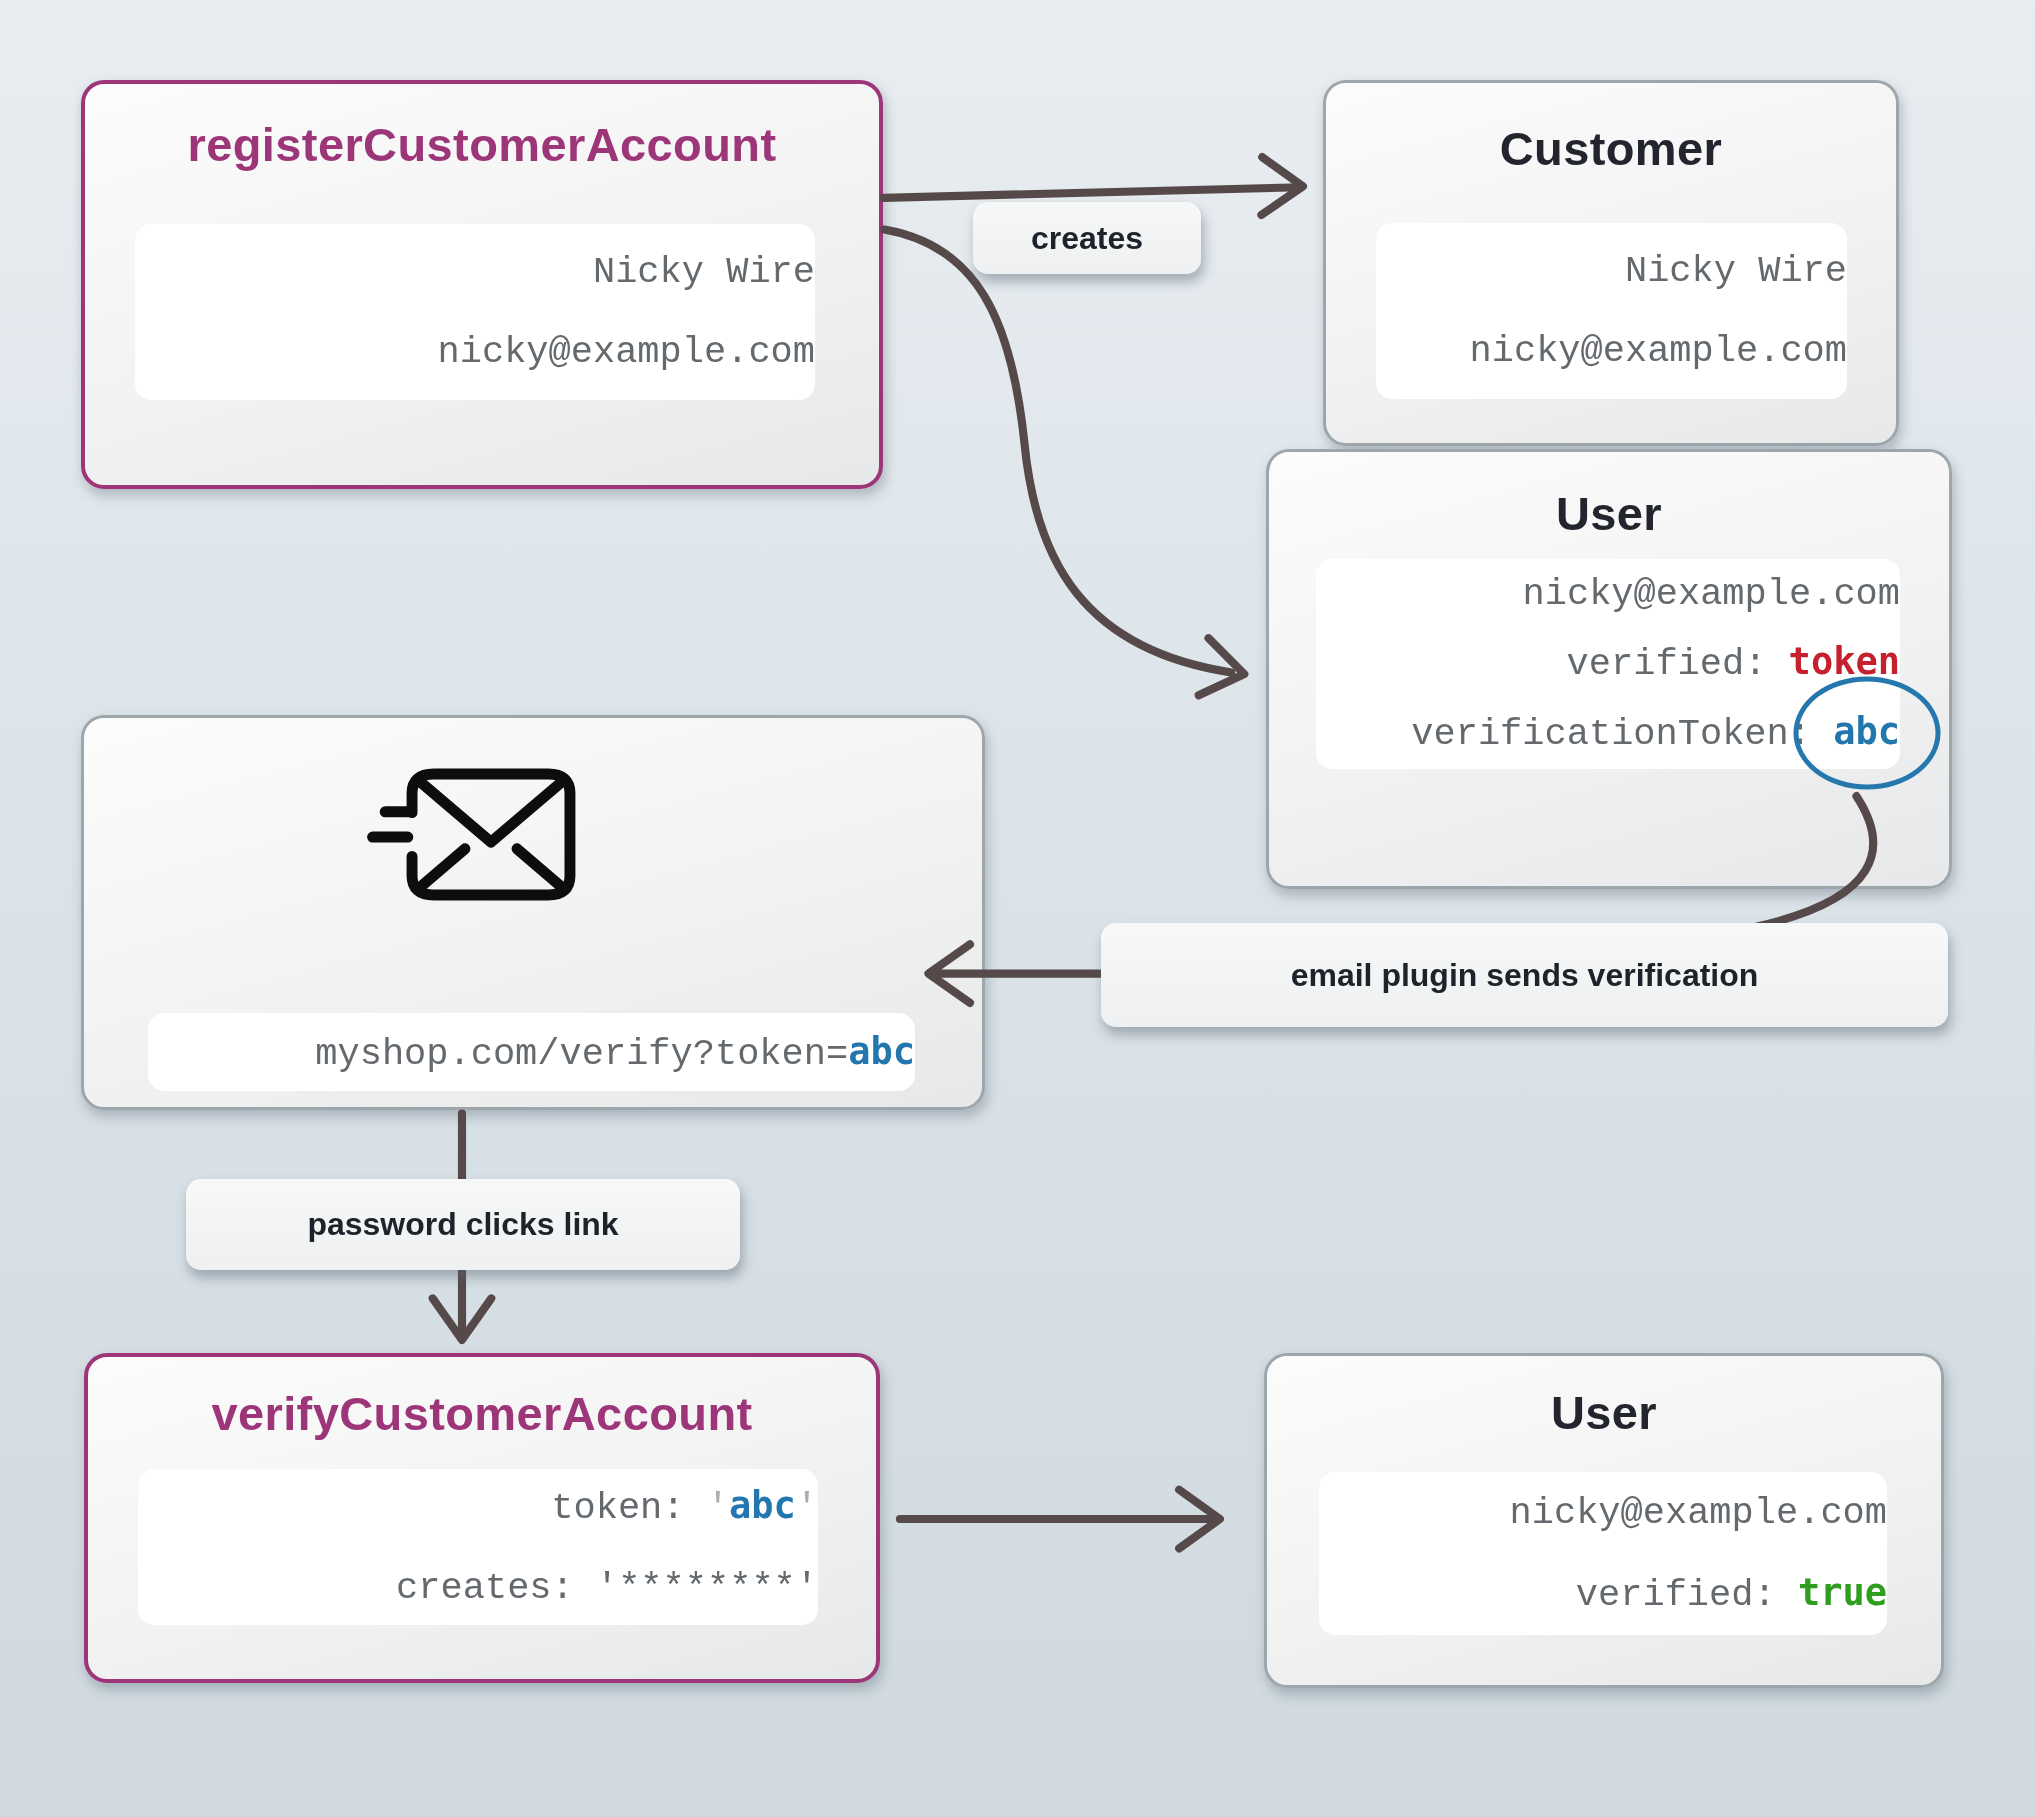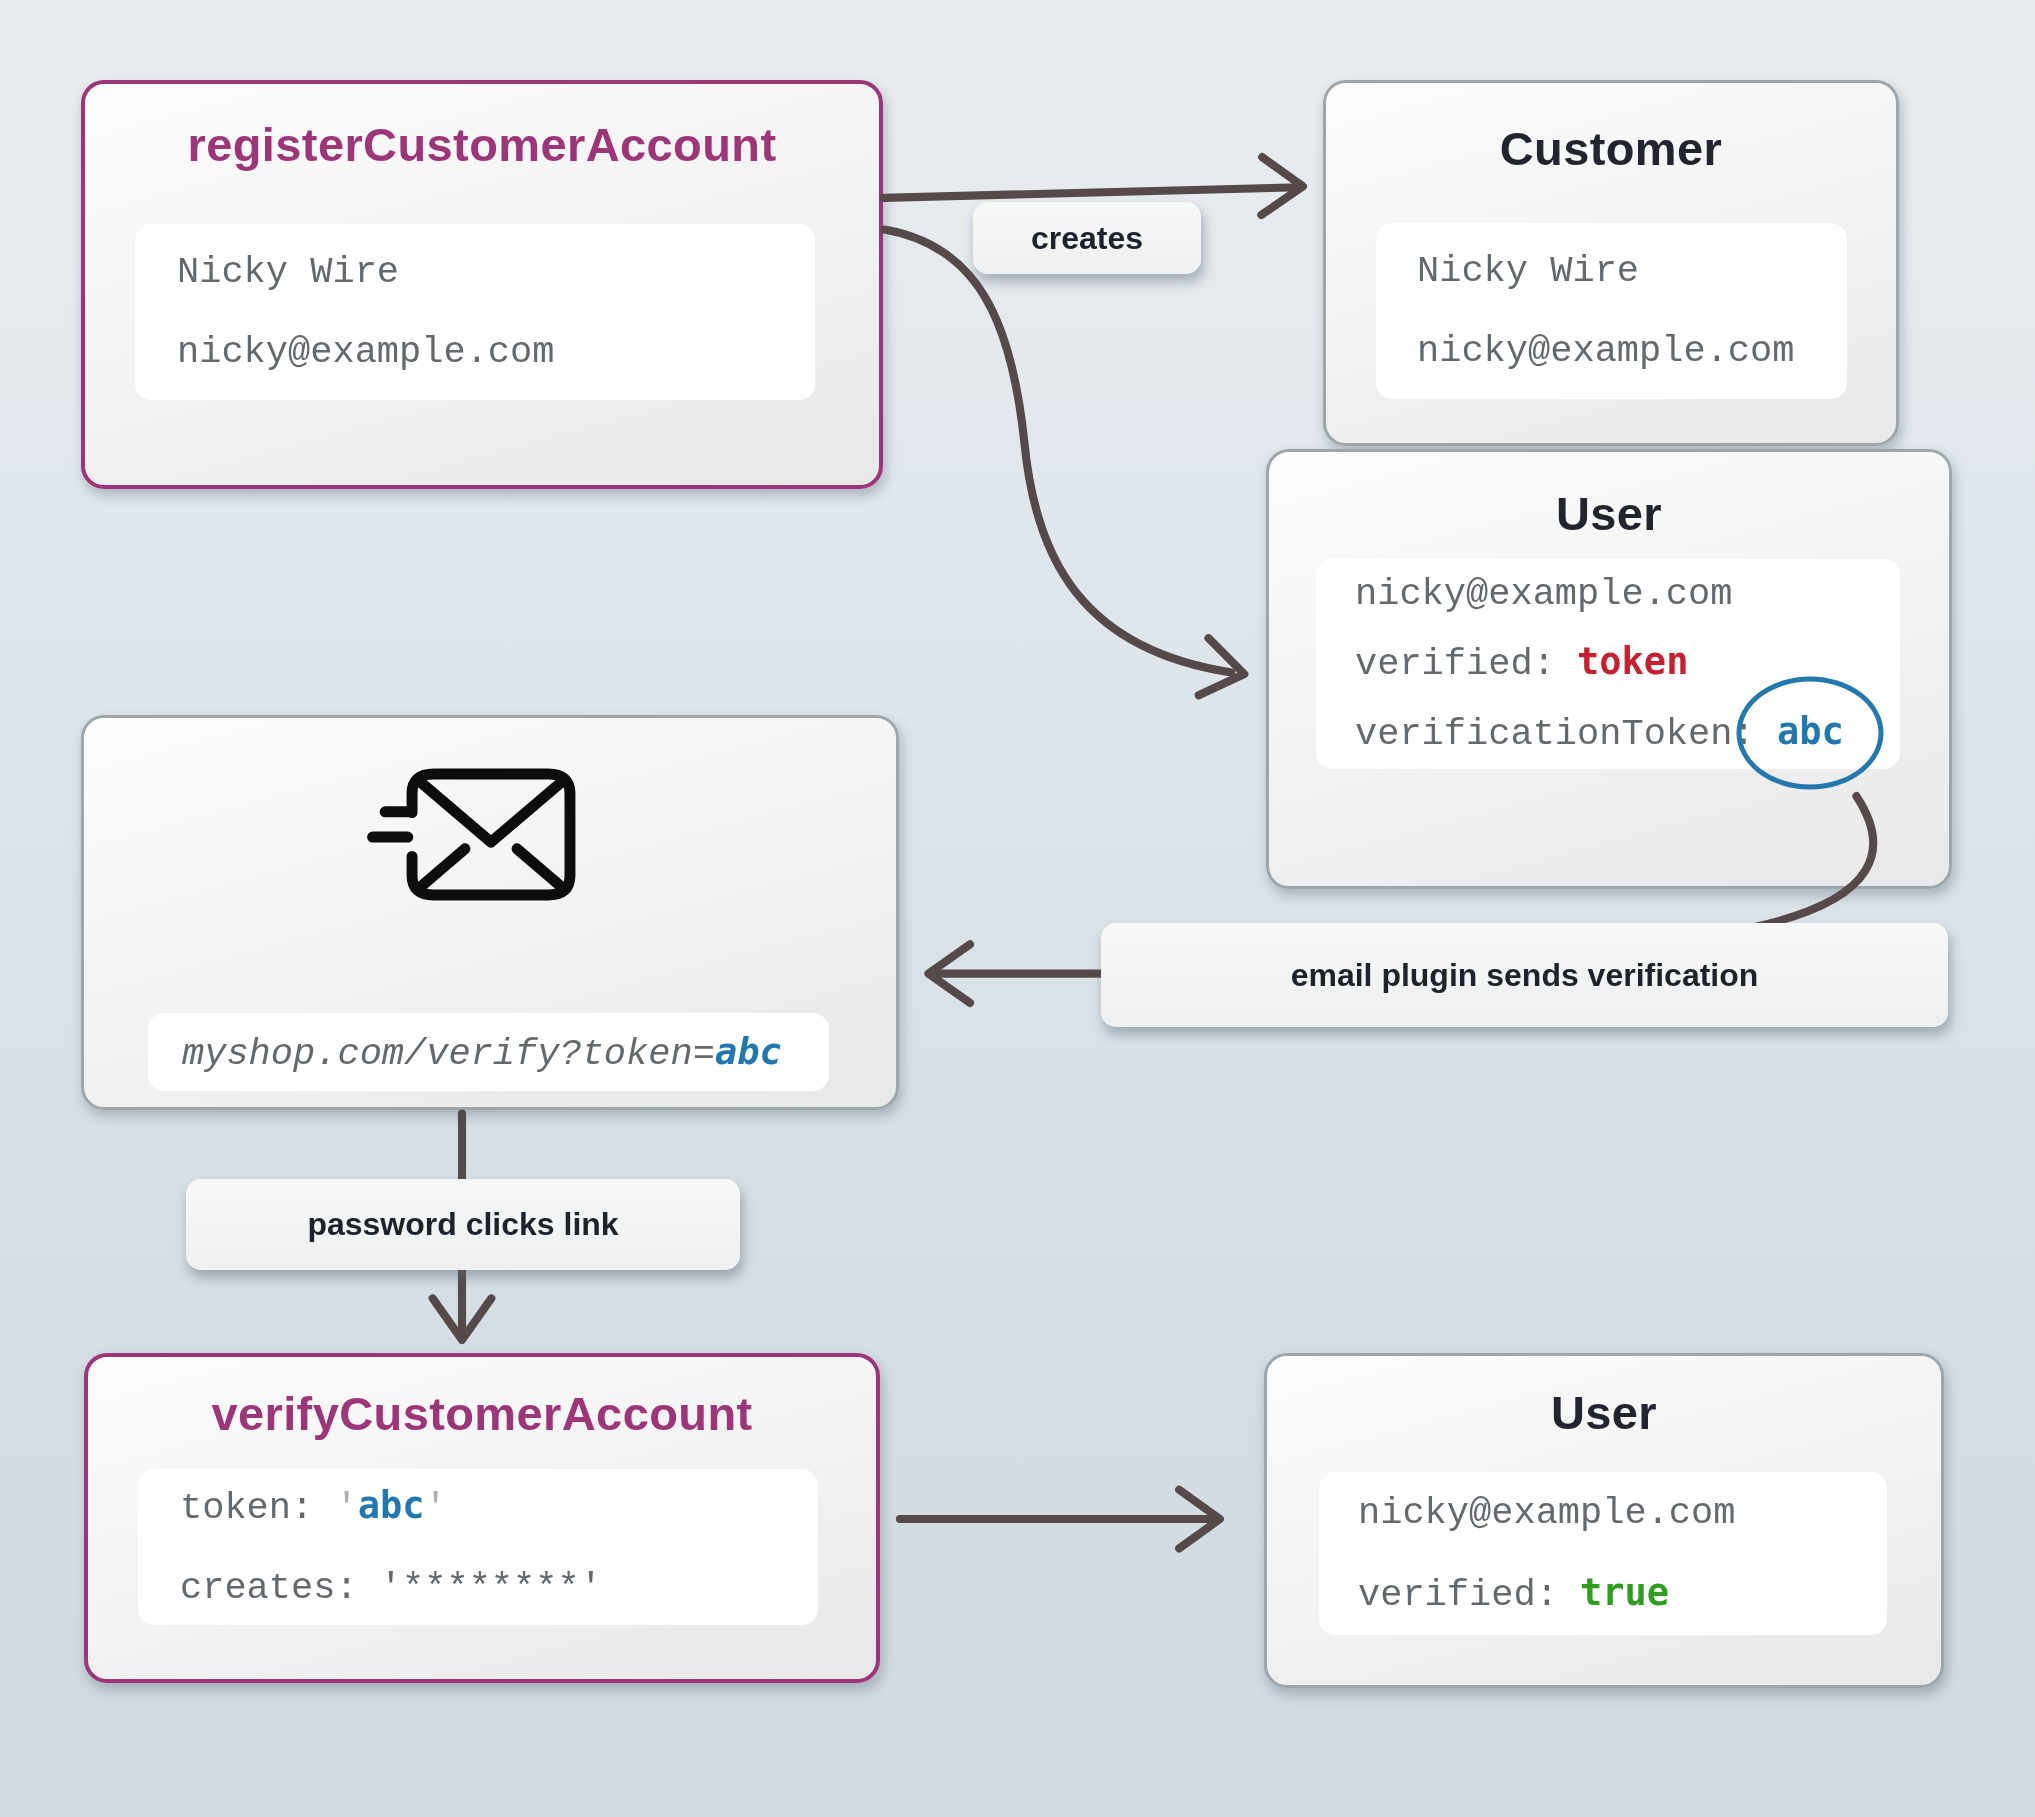--- a/index.html
+++ b/index.html
@@ -27,21 +27,21 @@
     font-weight:bold;font-size:47px;color:#22252e;
     letter-spacing:0.4px;
   }
   .box-title.purple-t{color:#9c3679;}
   .panel{
     position:absolute;
     background:#ffffff;border-radius:16.3px;
     display:flex;flex-direction:column;justify-content:center;
     box-sizing:border-box;
     font-family:"Liberation Mono","DejaVu Sans Mono",monospace;
-    font-size:37px;color:#64696e;
+    font-size:37px;color:#64696e;text-align:right;
   }
   .mono-line{white-space:pre;}
   .lh2 .mono-line{line-height:80px;}
   .lh3 .mono-line{line-height:68px;}
   .val{font-family:"DejaVu Sans Mono",monospace;font-weight:bold;}
   .val.red{color:#c6202e;}
   .val.green{color:#2f9e1f;}
   .val.blue{color:#2277ae;}
   .quote{color:#a9aeb3;}
   
@@ -119,21 +119,21 @@
 
   <div class="box gray" style="left:1266px;top:449px;width:686px;height:440px;">
     <div class="box-title" style="top:34px;">User</div>
     <div class="panel lh3" style="left:47px;right:49px;top:107px;height:210px;padding-left:39px;">
       <div class="mono-line">nicky@example.com</div>
       <div class="mono-line"><span>verified: </span><span class="val red">token</span></div>
       <div class="mono-line"><span>verificationToken: </span><span class="circled"><span class="val blue">abc</span><span class="ellipse"></span></span></div>
     </div>
   </div>
 
-  <div class="box gray" style="left:81px;top:715px;width:818px;height:395px;font-style:italic;">
+  <div class="box gray" style="left:81px;top:715px;width:904px;height:395px;">
     <svg class="mail-icon" style="left:281px;top:49px;" width="252" height="135" viewBox="0 0 300 160">
       <path d="M82,8 L218,8 Q244,8 244,31 L244,129 Q244,152 218,152 L82,152 Q56,152 56,129 L56,106 M56,54 L56,31 Q56,8 82,8"></path>
       <path d="M63,15 L150,89 L237,15"></path>
       <path d="M63,145 L119,97 M181,97 L237,145"></path>
       <path d="M24,53 L53,53 M9,83 L51,83"></path>
     </svg>
     <div class="panel" style="left:64px;right:67px;top:295px;height:78px;padding-left:34px;">
       <div class="mono-line"><span>myshop.com/verify?token=</span><span class="val blue">abc</span></div>
     </div>
   </div>

